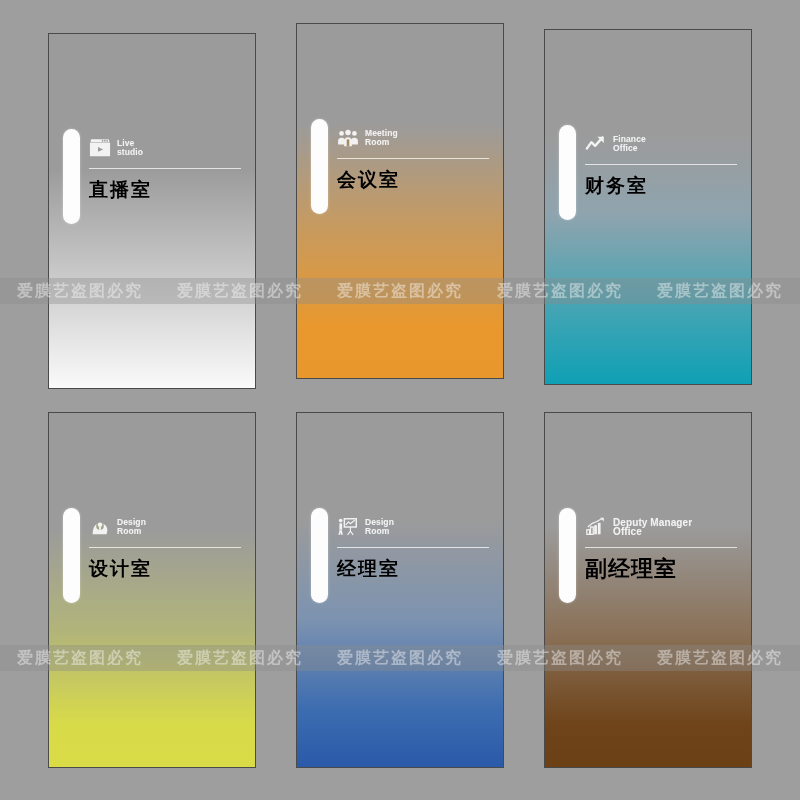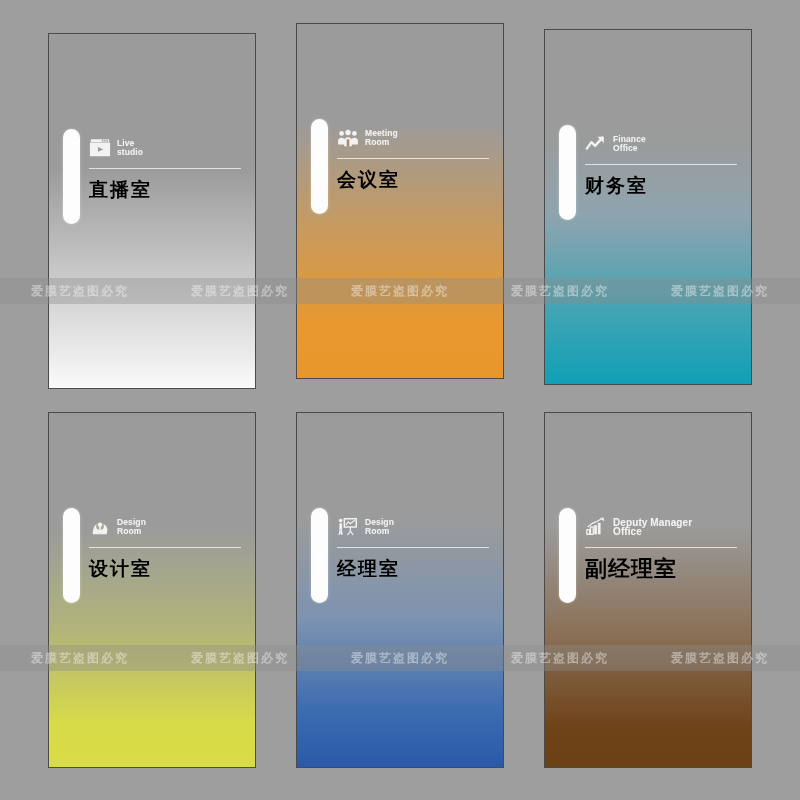--- a/index.html
+++ b/index.html
@@ -92,21 +92,21 @@
     height:26px;
     background:rgba(140,140,140,.38);
     display:flex;
     align-items:center;
     pointer-events:none;
   }
   .wm{
     flex:1 1 0;
     text-align:center;
     color:rgba(255,255,255,.42);
-    font-size:12px;
+    font-size:16px;
     letter-spacing:2px;
     font-weight:700;
     white-space:nowrap;
   }
 </style>
 </head>
 <body>
 
 <div class="board">
 

